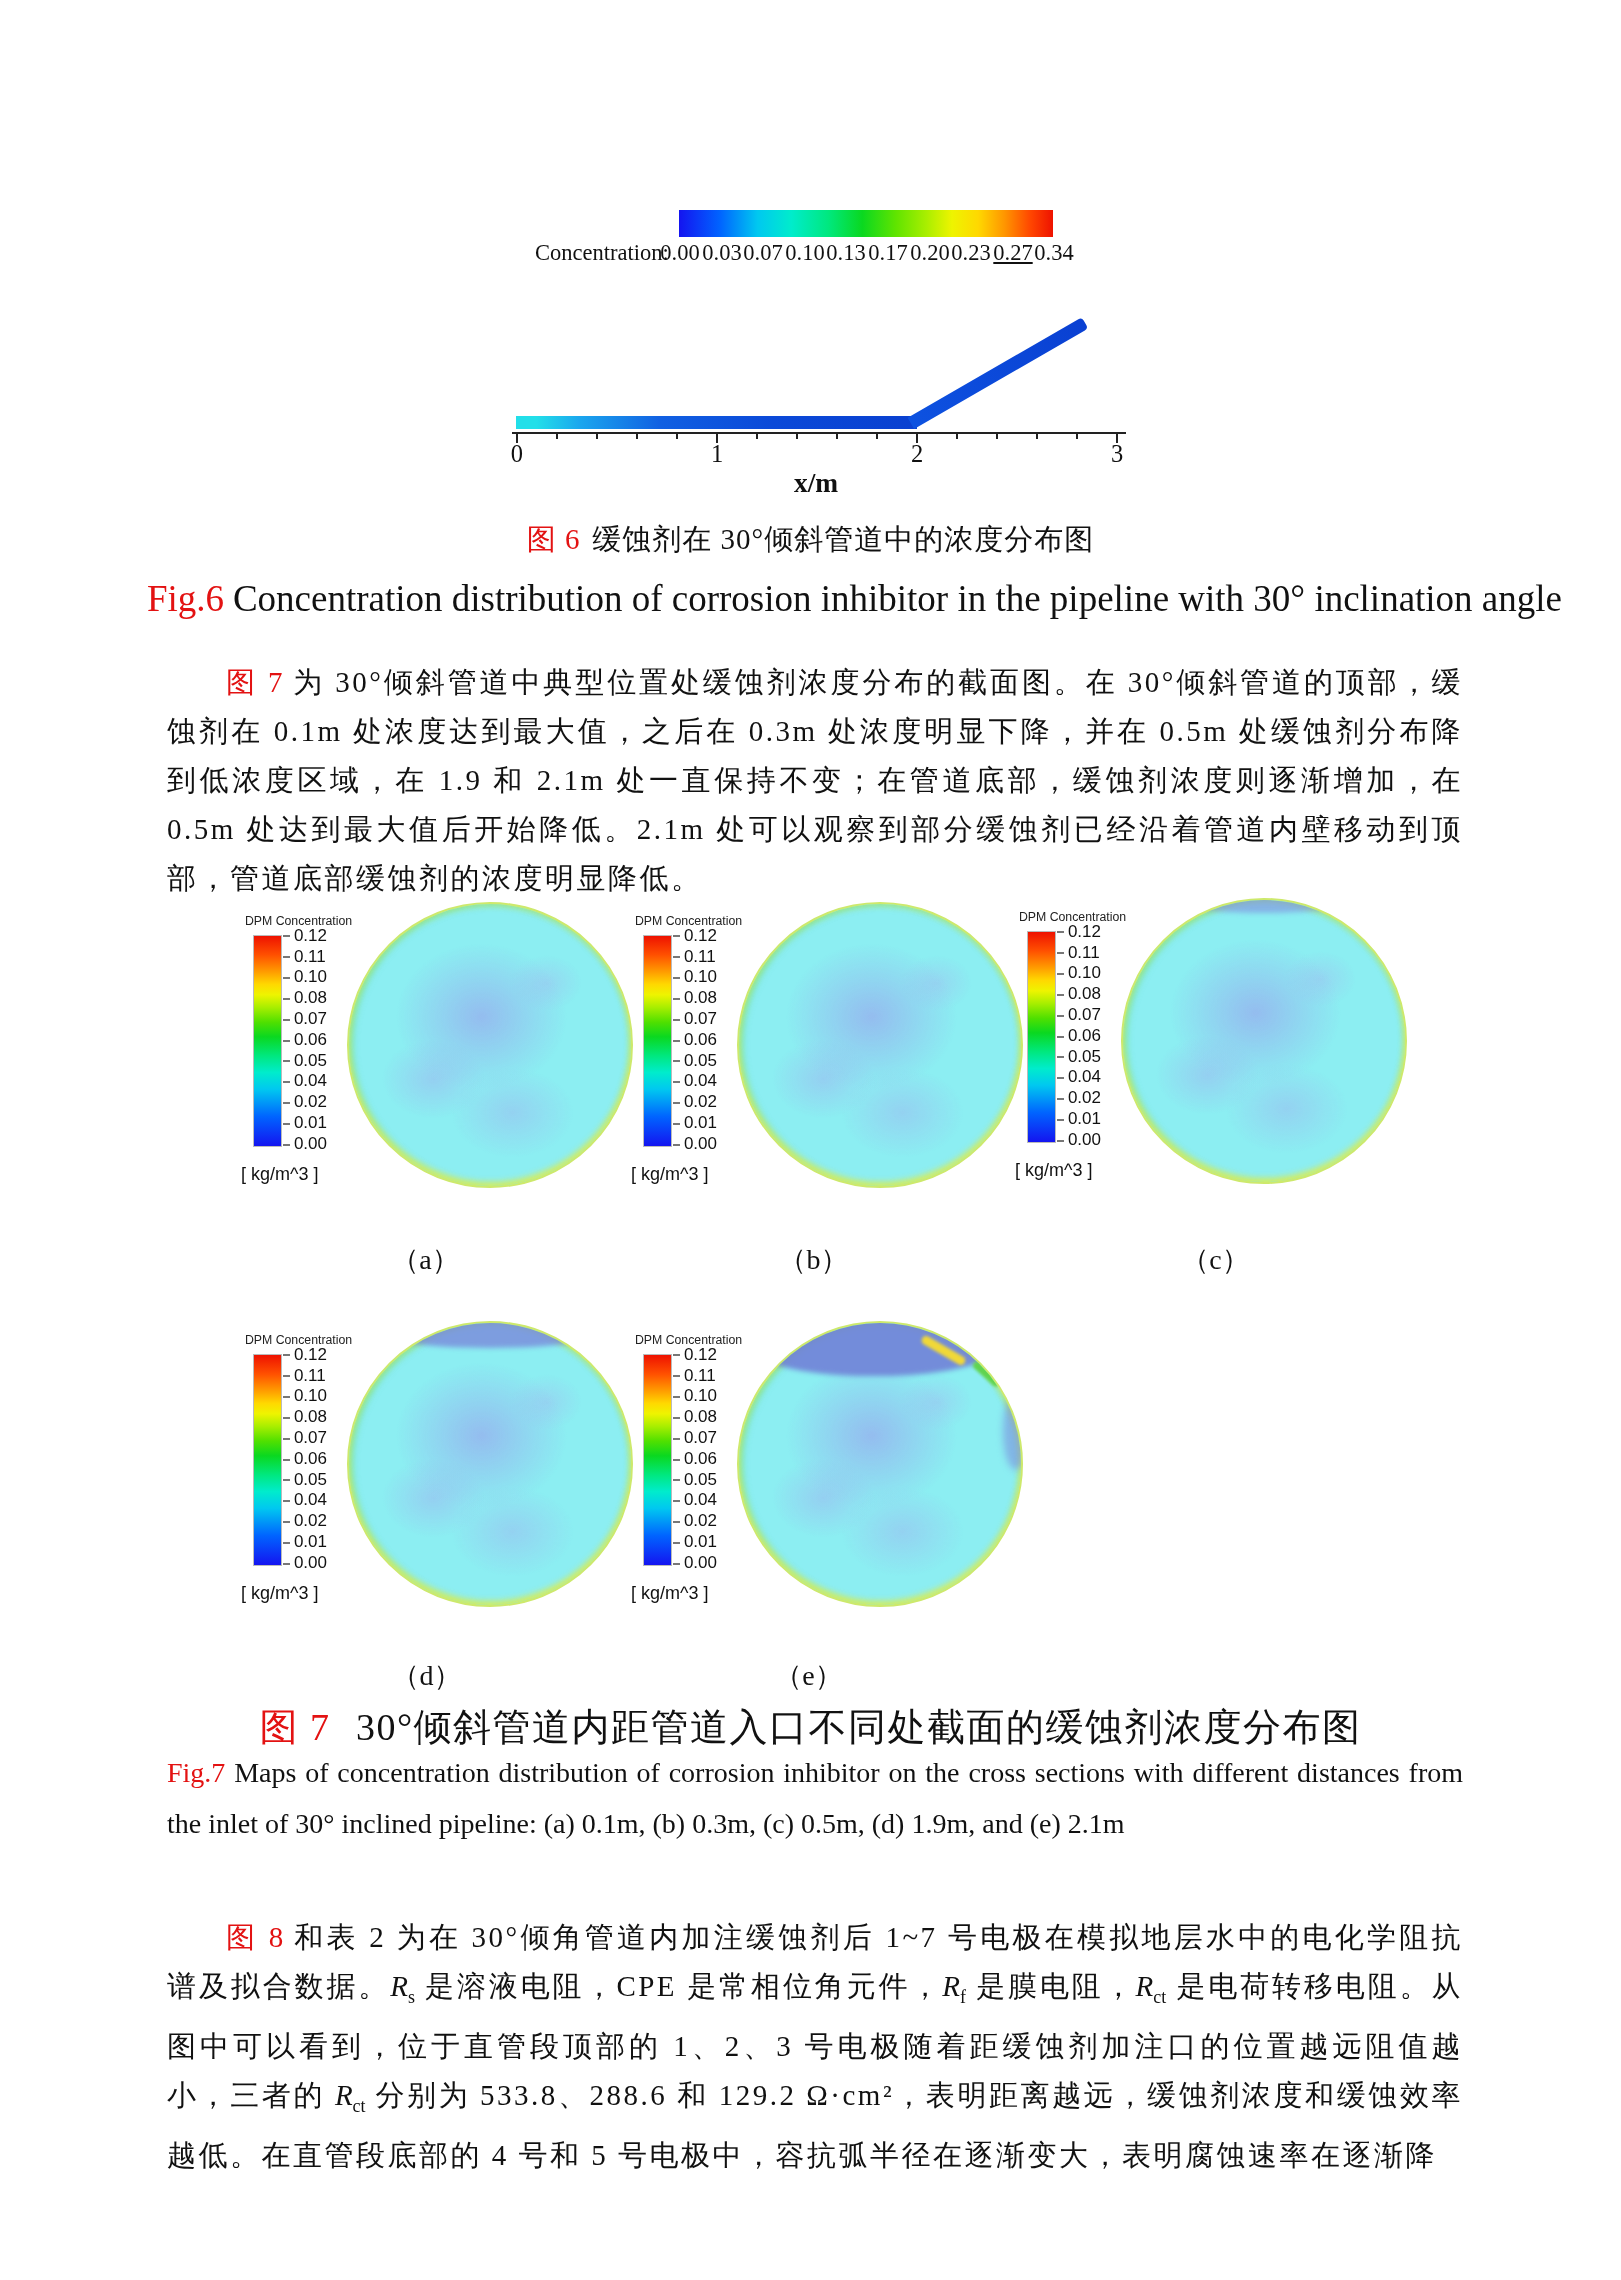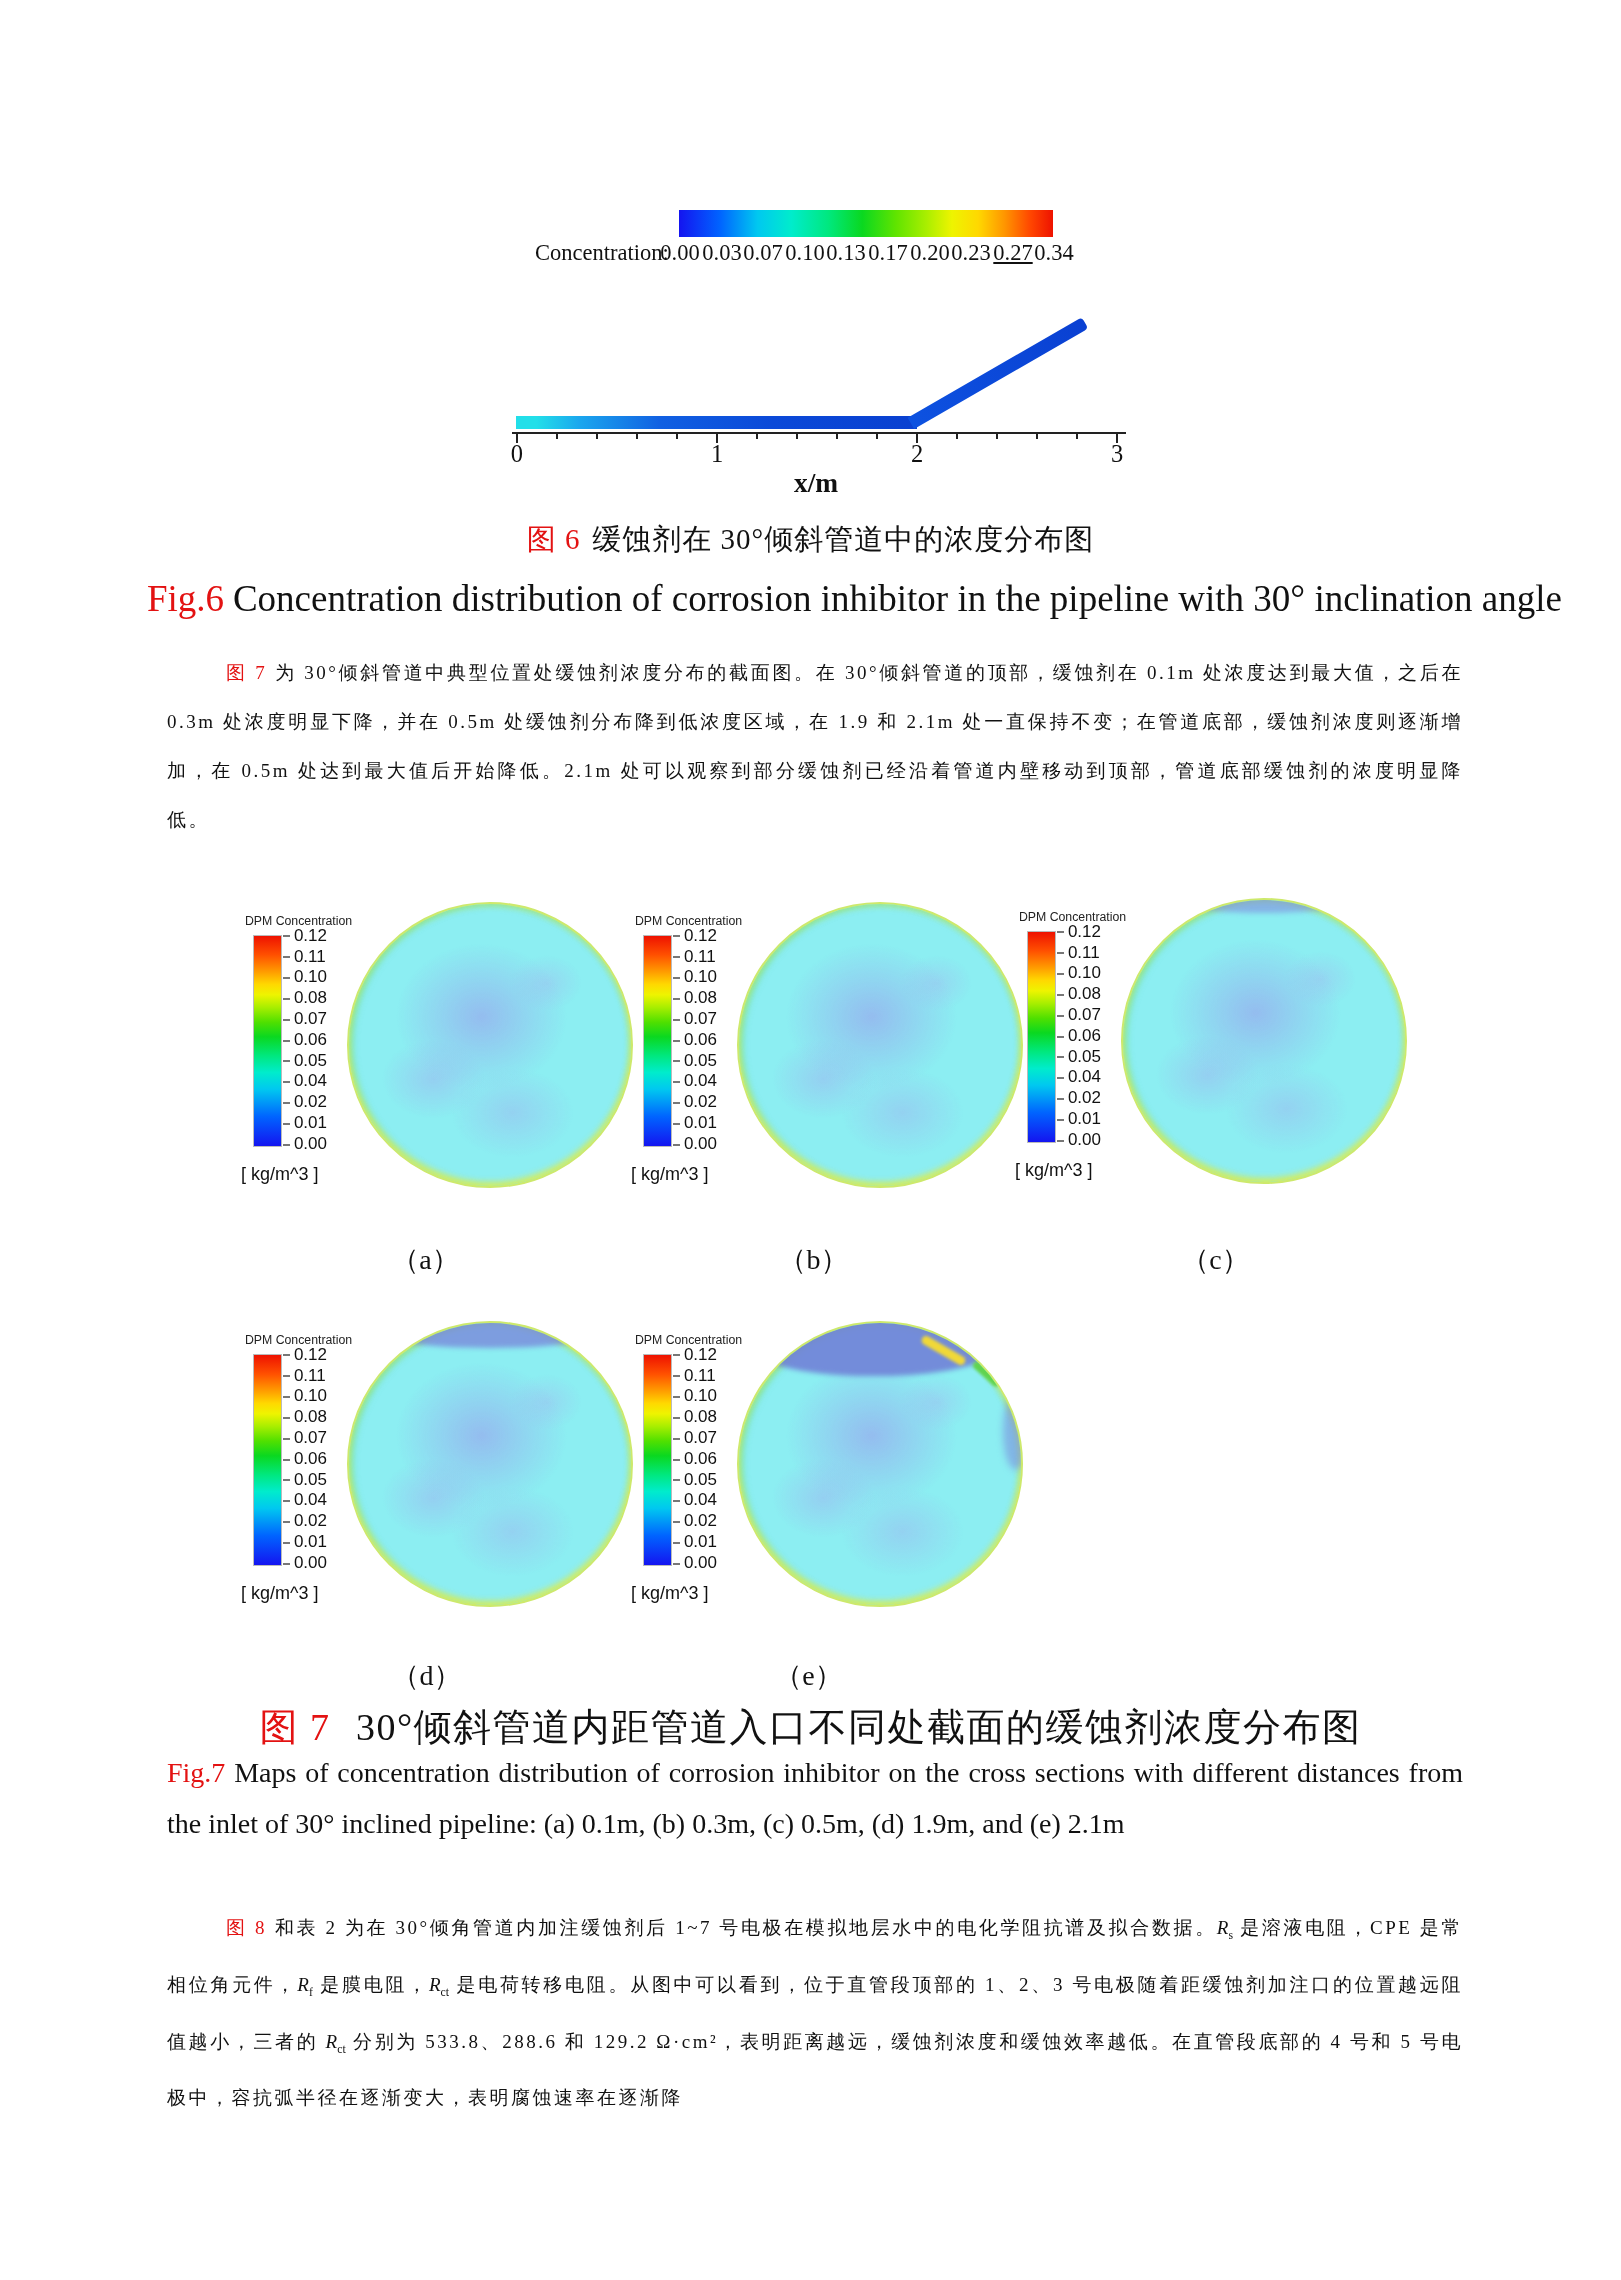--- a/index.html
+++ b/index.html
@@ -33,21 +33,21 @@
   #cap6cn .red{margin-right:11.8px;}
   #cap6en{top:577px;font-size:37px;margin-left:44px;}
   #cap6en .red{margin-right:8.8px;}
   #cap7cn{top:1702px;font-size:38px;letter-spacing:1.5px;}
   #cap7cn .red{margin-right:25.5px;}
   #cap7en{position:absolute;left:167px;top:1747px;width:1296px;text-align:justify;
     font-size:28px;line-height:51px;}
   #cap7en .red{margin-right:8.8px;}
   
   .para{position:absolute;left:167px;width:1296px;text-align:justify;
-    font-size:19px;line-height:49px;letter-spacing:2.5px;text-indent:59px;}
+    font-size:29px;line-height:49px;letter-spacing:2.5px;text-indent:59px;}
   #para1{top:629px;}
   #para2{top:1884px;}
   .para .red{margin-right:7.8px;}
   .rvar{font-style:italic;letter-spacing:0;}
   .rvar sub{font-size:0.62em;font-style:normal;letter-spacing:0;}
   
   .panel{position:absolute;display:flex;}
   .panel-a{left:239px;top:898px;}
   .panel-b{left:629px;top:898px;}
   .panel-c{left:1013px;top:894px;}

